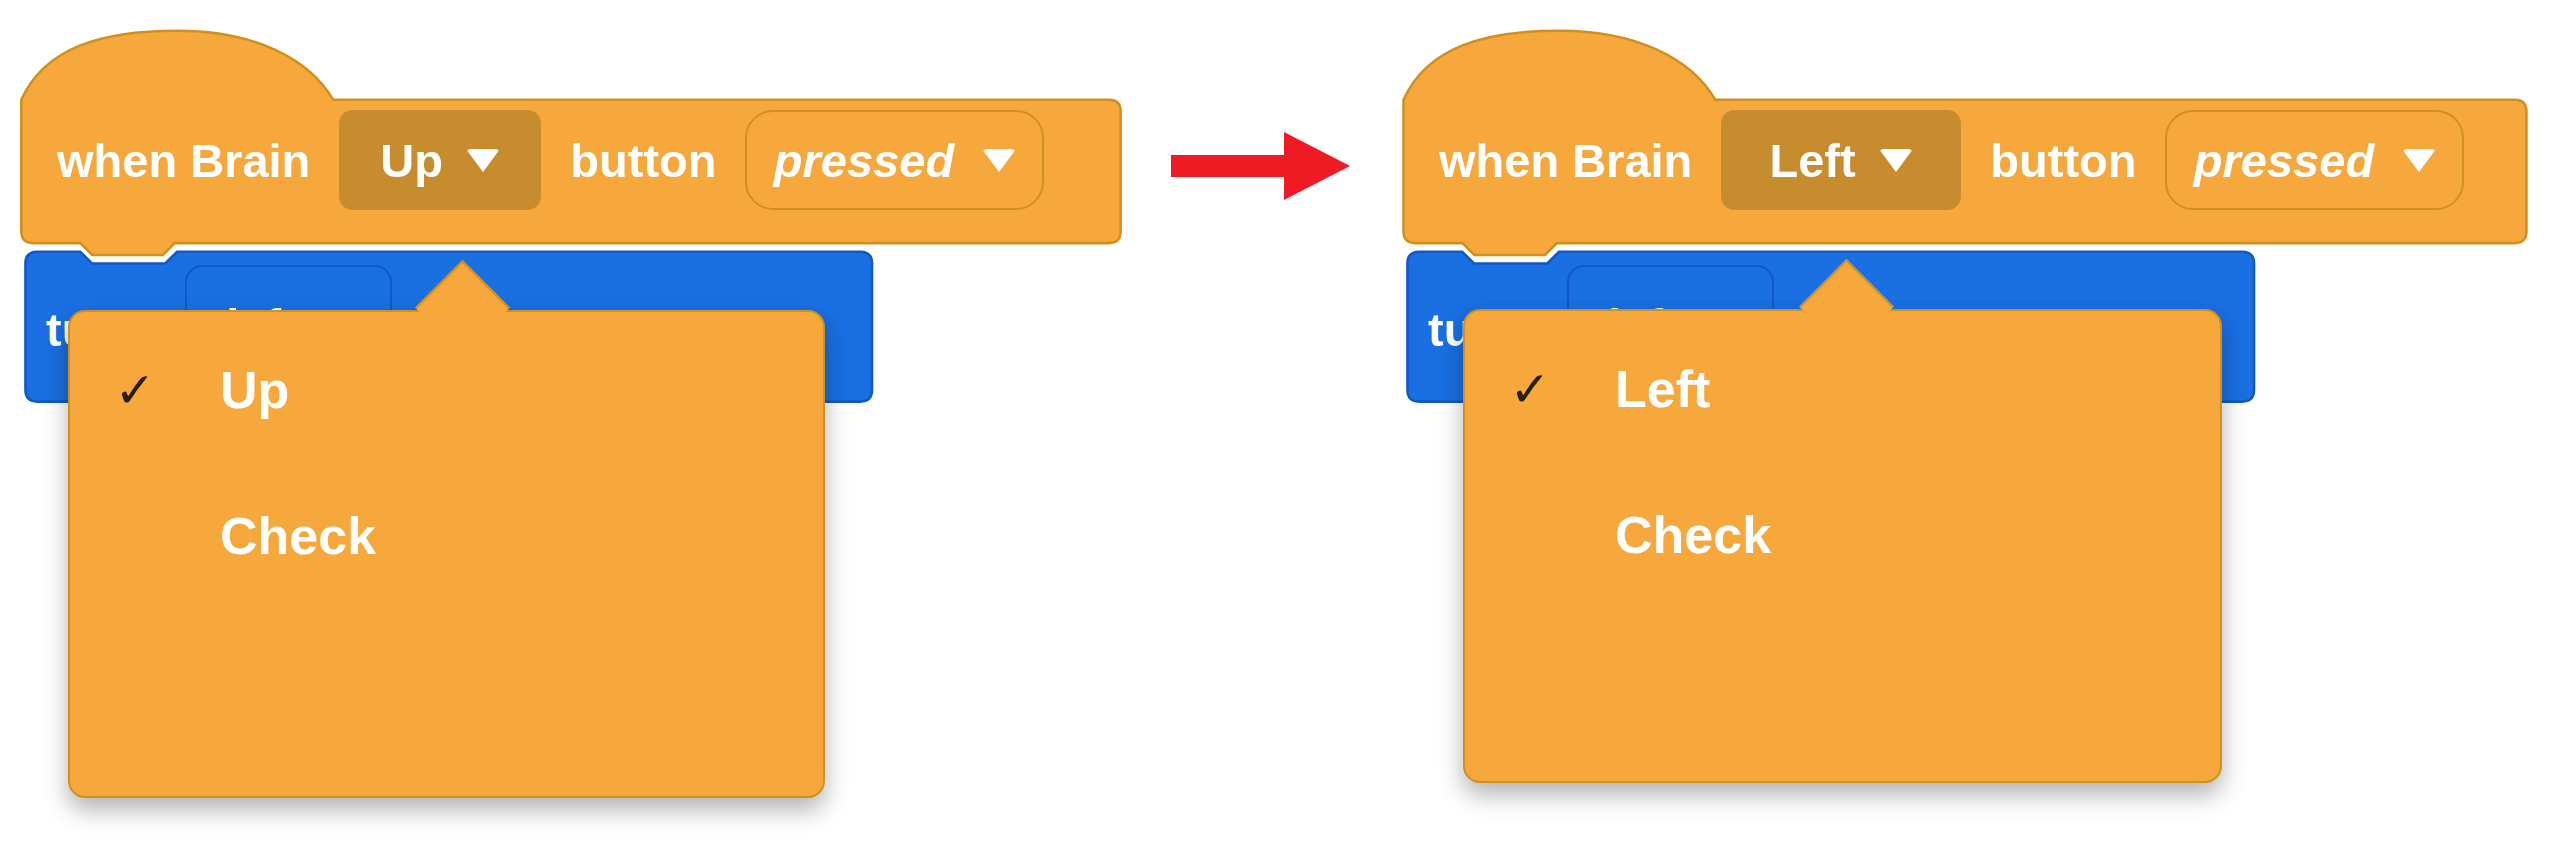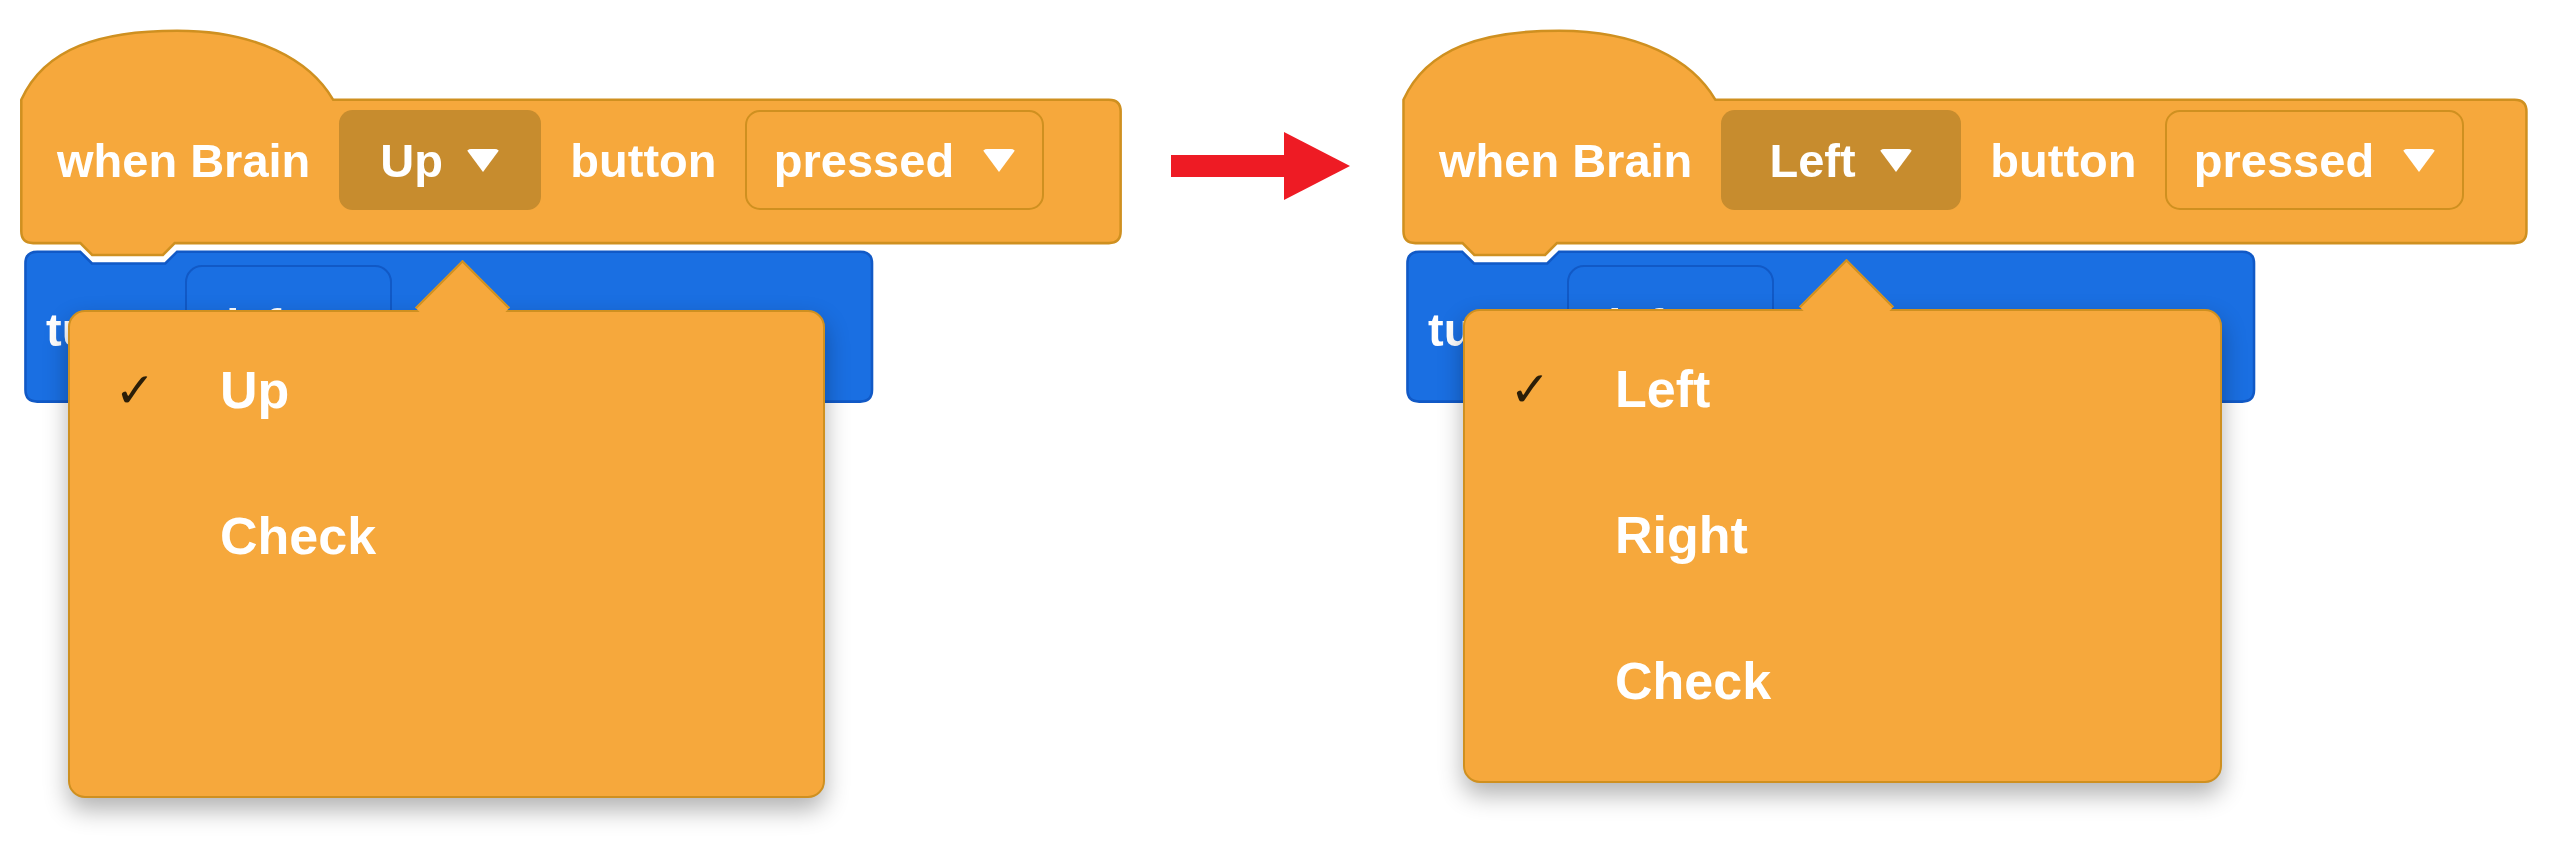--- a/index.html
+++ b/index.html
@@ -19,22 +19,22 @@
 
   .block-svg{position:absolute;overflow:visible;}
   .hat-path{fill:var(--block-fill);stroke:var(--block-border);stroke-width:3px;}
   .turn-path{fill:var(--motion-fill);stroke:var(--motion-border);stroke-width:3px;}
 
   .hat-content{position:absolute;height:100px;display:flex;align-items:center;gap:29px;z-index:3;}
   .block-text{color:var(--text-white);font-size:47px;font-weight:700;white-space:nowrap;}
 
   .select-solid{height:100px;min-width:202px;padding:0 29px;border-radius:13.5px;
     background:var(--dropdown-selected-fill);display:flex;align-items:center;justify-content:center;gap:23.6px;cursor:pointer;}
-  .select-outline{height:100px;width:299px;border-radius:15px;border:2.5px solid var(--block-border);
-    background:var(--block-fill);display:flex;align-items:center;justify-content:center;gap:28px;cursor:pointer;}
+  .select-outline{height:100px;width:299px;border-radius:28px;border:2.5px solid var(--block-border);
+    background:var(--block-fill);display:flex;align-items:center;justify-content:center;gap:28px;cursor:pointer;font-style:italic;}
   .caret{width:0;height:0;border-left:17px solid transparent;border-right:17px solid transparent;
     border-top:23px solid var(--text-white);border-radius:5px;}
 
   .turn-content{position:absolute;width:848px;height:152px;z-index:2;}
   .turn-label{position:absolute;left:21px;top:52px;}
   .turn-field{position:absolute;left:160px;top:15px;width:207px;height:120px;border-radius:17px;
     border:2.5px solid var(--motion-border);background:var(--motion-fill);
     display:flex;align-items:center;justify-content:center;gap:20px;cursor:pointer;}
 
   .menu{position:absolute;background:var(--block-fill);border:2.5px solid var(--block-border);
@@ -132,22 +132,18 @@
 
   <div class="menu" style="left:1463px;top:309px;width:759px;height:474px;">
     <div class="menu-pointer" style="left:348px;"></div>
     <div class="menu-pointer-cover" style="left:317px;"></div>
     <div class="menu-item">
       <span class="menu-check">✓</span>
       <span class="menu-label">Left</span>
     </div>
     <div class="menu-item">
       <span class="menu-check"></span>
-      <span class="menu-label">Right</span>
-    </div>
-    <div class="menu-item">
-      <span class="menu-check"></span>
       <span class="menu-label">Check</span>
     </div>
   </div>
 
 </div>
 
 
 </body></html>

